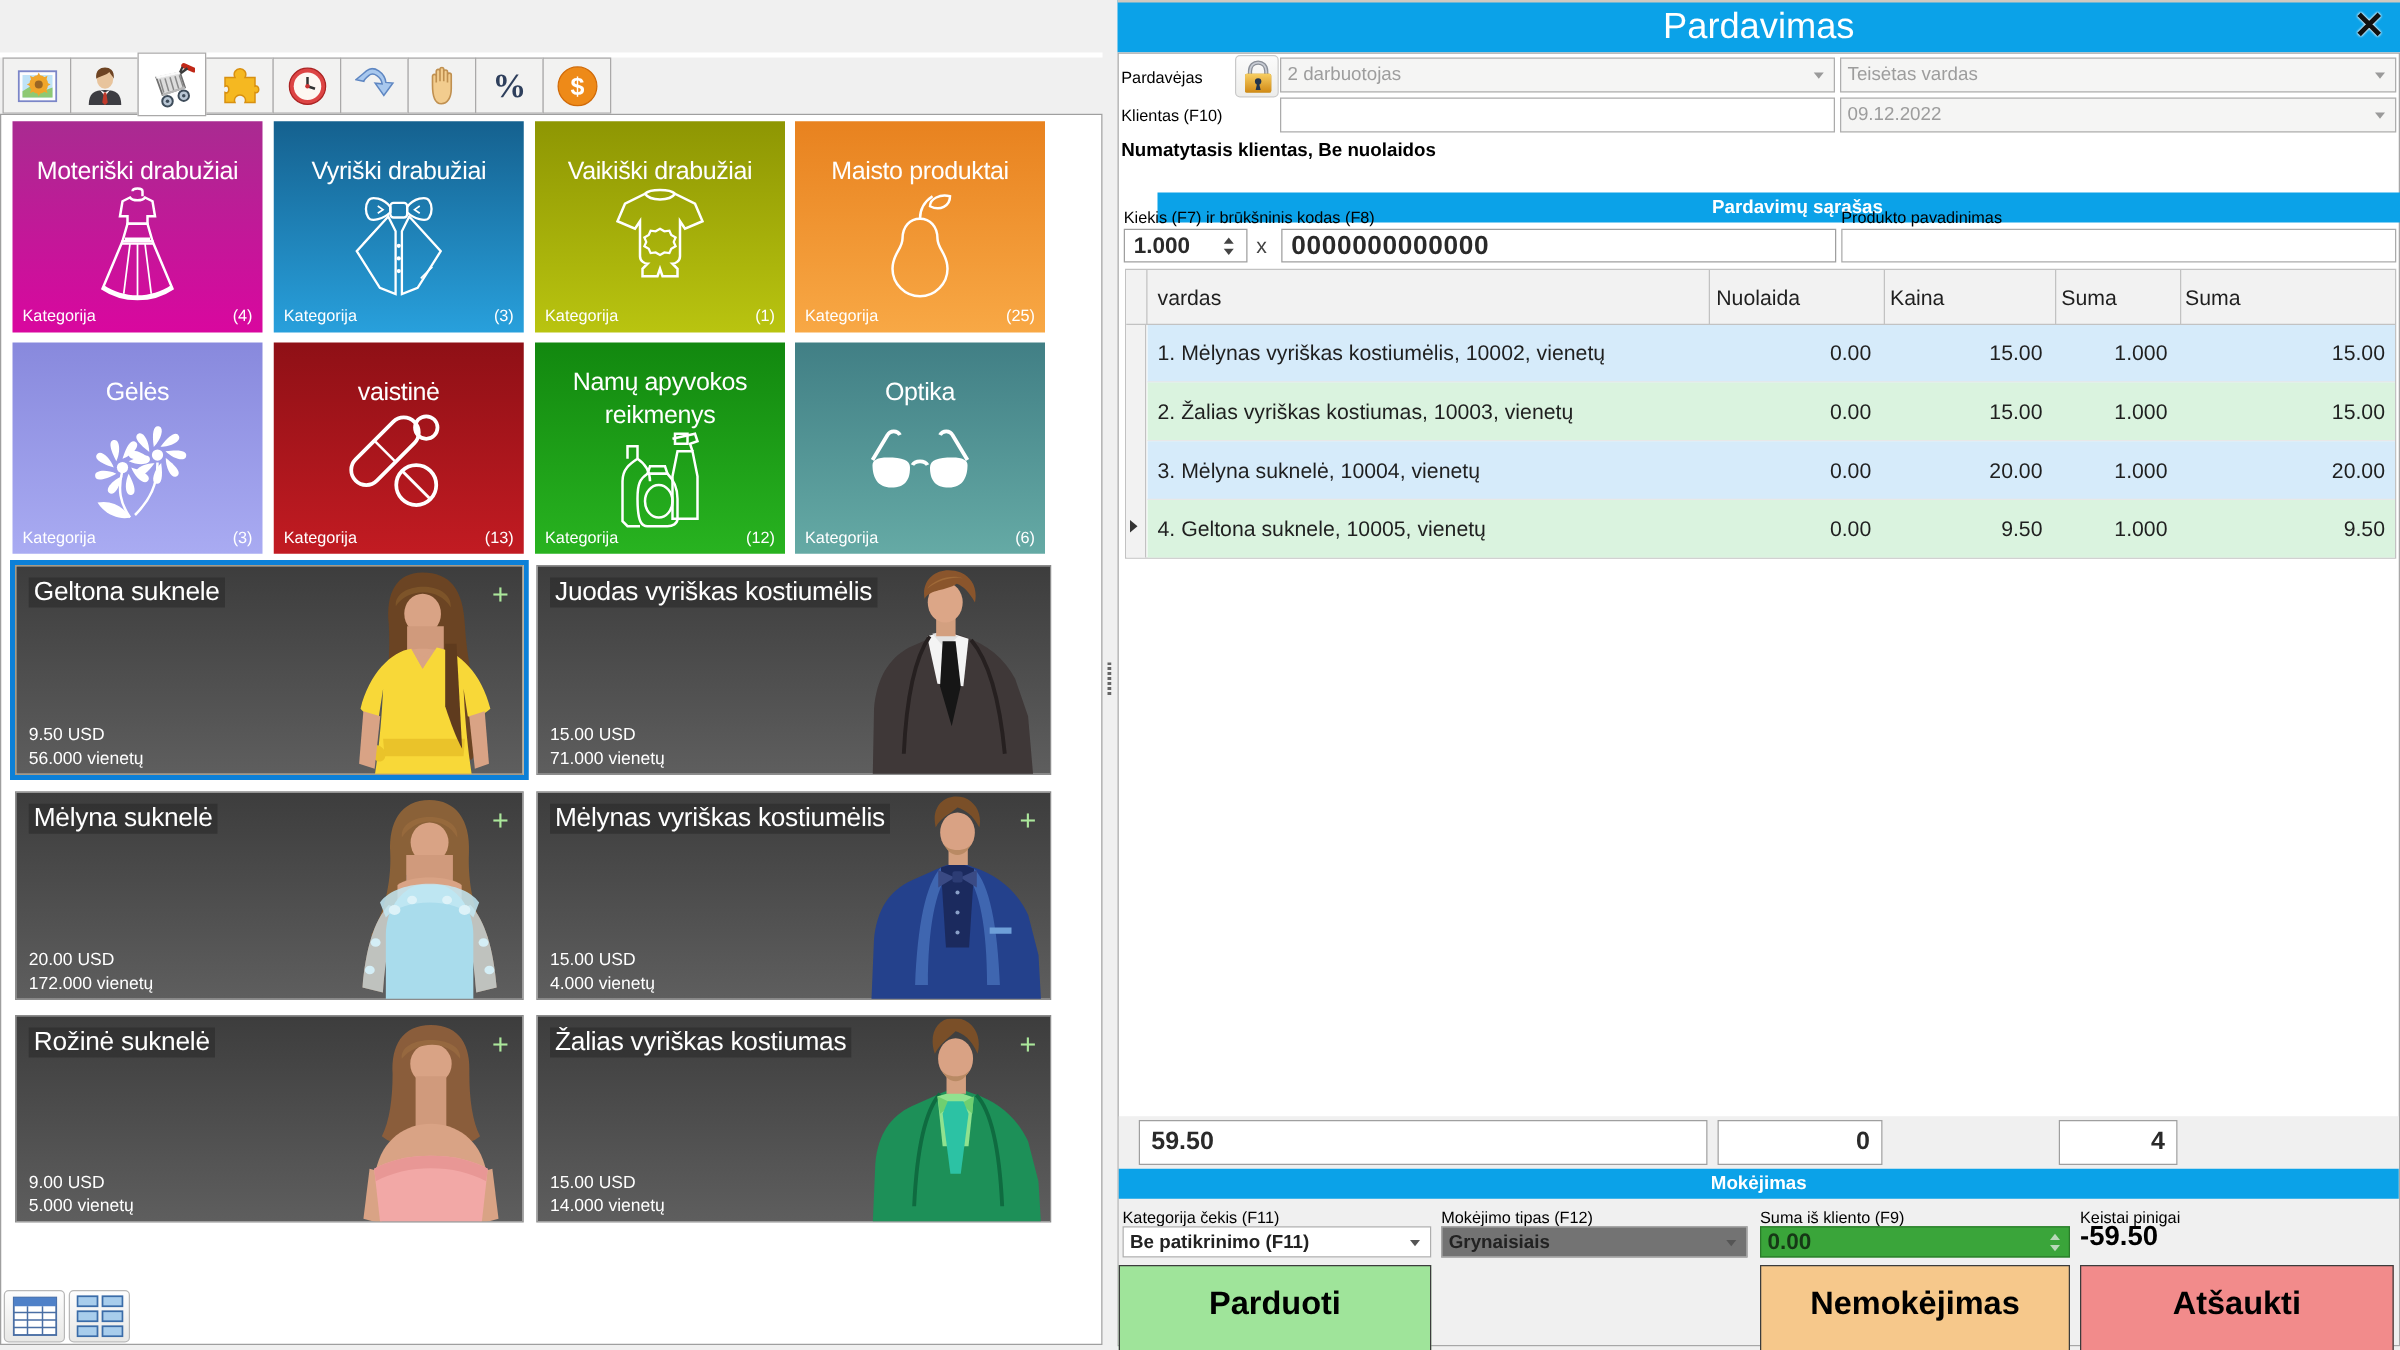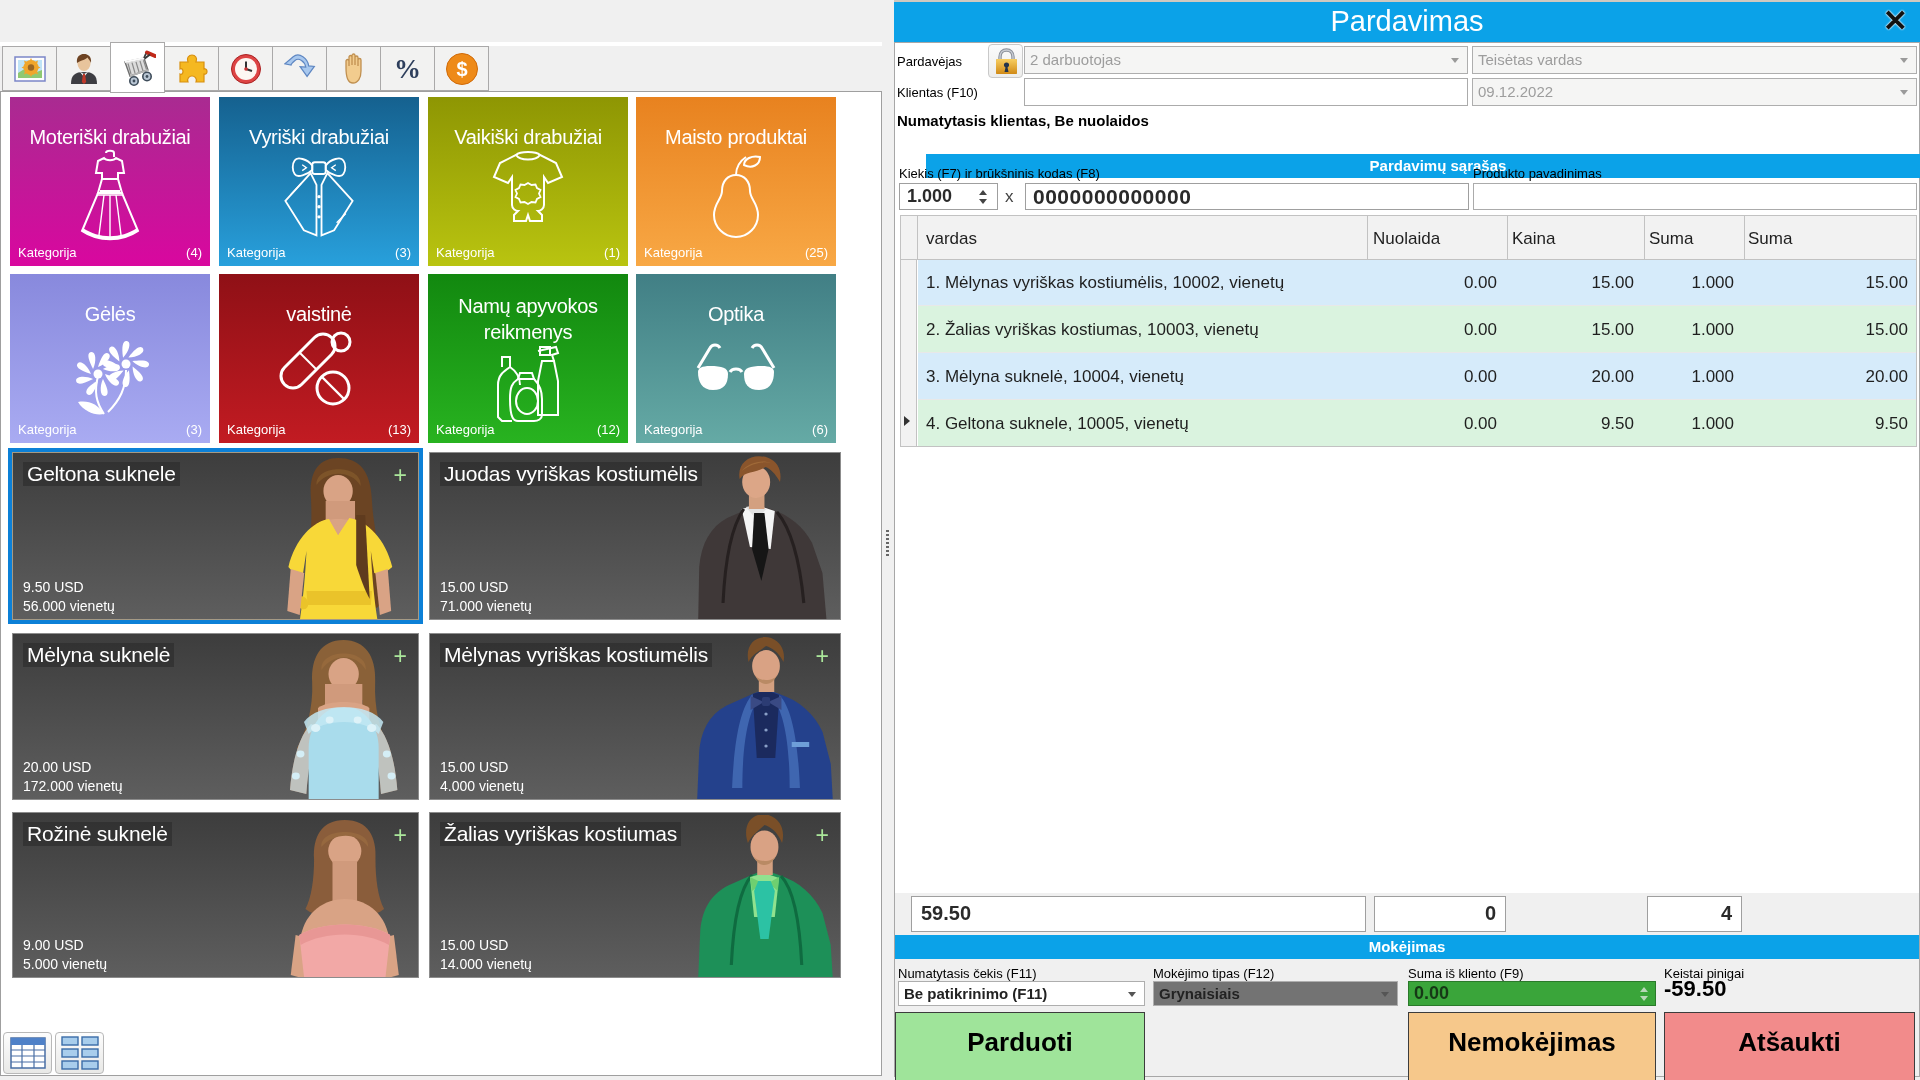--- a/index.html
+++ b/index.html
@@ -505,21 +505,21 @@
   </div>
 
   <div class="abs" style="left:895px;top:893px;width:1024px;height:183px;background:#f0f0f0;"></div>
 
   <div class="numbox" style="left:911px;top:896px;width:455px;height:36px;padding:5px 0 0 9px;">59.50</div>
   <div class="numbox" style="left:1374px;top:896px;width:132px;height:36px;padding:5px 9px 0 0;text-align:right;">0</div>
   <div class="numbox" style="left:1647px;top:896px;width:95px;height:36px;padding:5px 9px 0 0;text-align:right;">4</div>
 
   <div class="bluebar" style="left:895px;top:935px;width:1024px;">Mokėjimas</div>
 
-  <div class="lbl" style="left:898px;top:966px;">Numatytasis čekis (F11)</div>
+  <div class="lbl" style="left:898px;top:966px;">Kategorija čekis (F11)</div>
   <div class="lbl" style="left:1153px;top:966px;">Mokėjimo tipas (F12)</div>
   <div class="lbl" style="left:1408px;top:966px;">Suma iš kliento (F9)</div>
   <div class="lbl" style="left:1664px;top:966px;">Keistai pinigai</div>
 
   <div class="combo" style="left:898px;top:981px;width:247px;height:25px;background:#fff;color:#222;font-weight:bold;line-height:23px;">Be patikrinimo (F11)<span class="arr" style="border-top-color:#555;top:10px;"></span></div>
   <div class="combo" style="left:1153px;top:981px;width:245px;height:25px;background:#737373;color:#222;font-weight:bold;line-height:23px;">Grynaisiais<span class="arr" style="border-top-color:#555;top:10px;"></span></div>
   <div class="abs" style="left:1408px;top:981px;width:248px;height:25px;background:#3aa53a;border:1px solid #2a7a2a;font-size:18px;font-weight:bold;color:#163816;padding:1px 0 0 5px;">0.00
     <span class="spin up" style="right:7px;top:5px;border-bottom-color:#b8d8b8;"></span>
     <span class="spin dn" style="right:7px;top:14px;border-top-color:#b8d8b8;"></span>
   </div>

